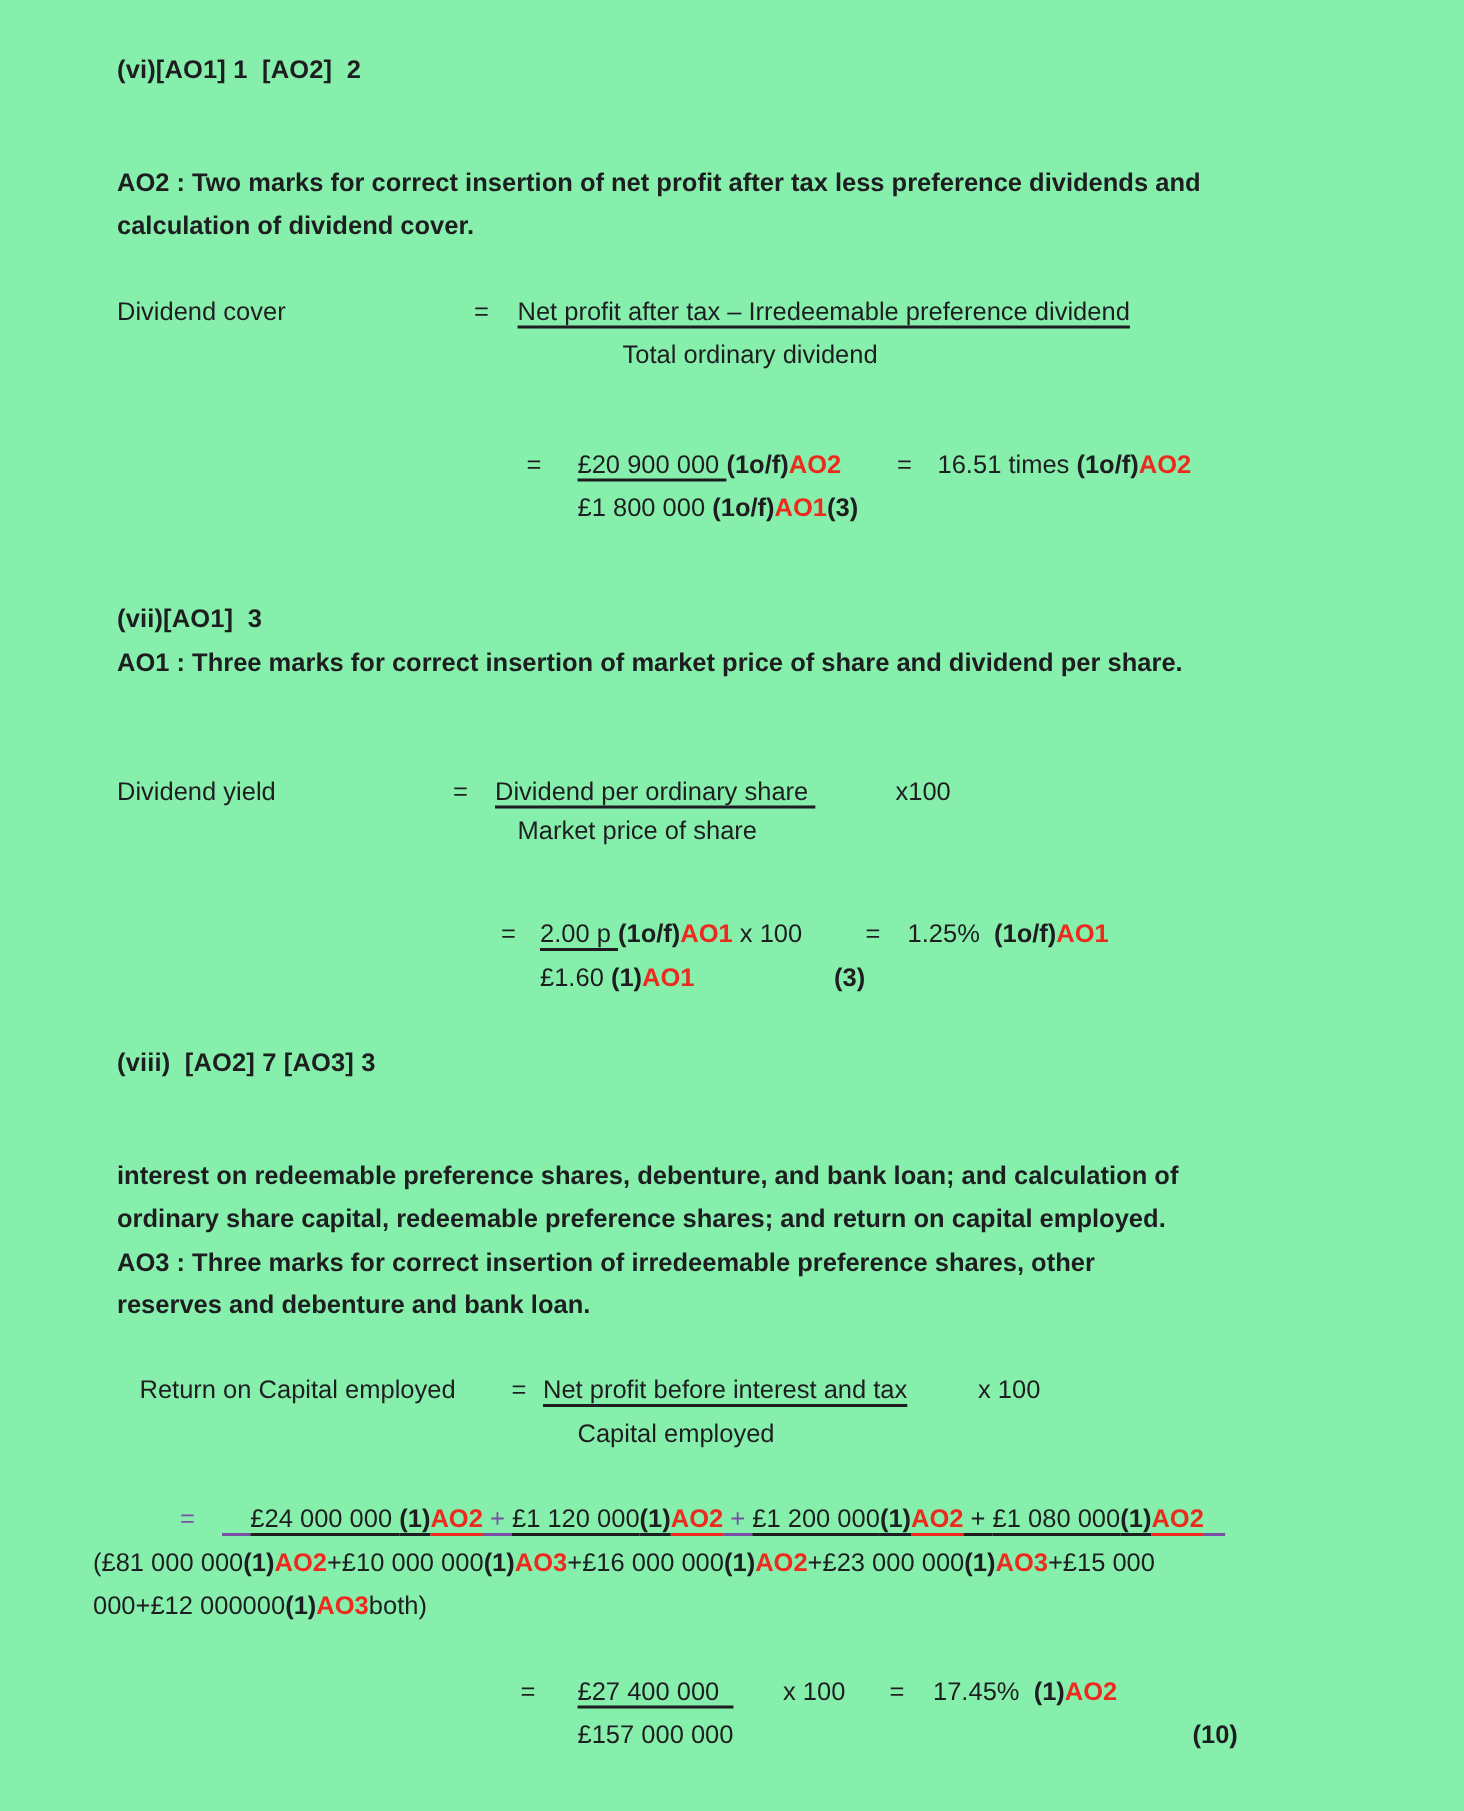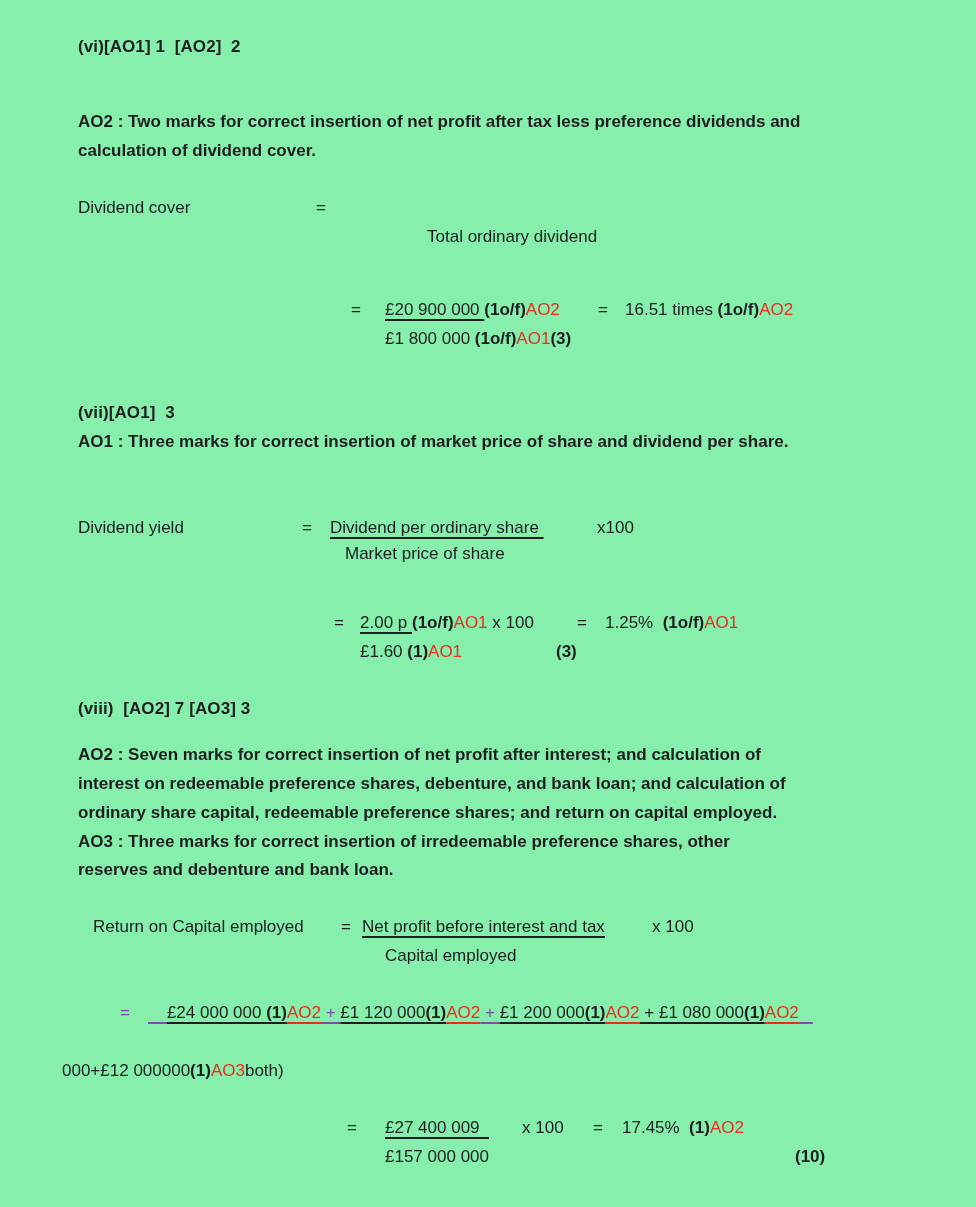--- a/index.html
+++ b/index.html
@@ -18,35 +18,36 @@
     line-height:22px;
   }
   .t span{white-space:pre;}
   .b, .t .b{font-weight:700;}
   .hd{font-weight:700;letter-spacing:0.1px;}
   .u{
     text-decoration:underline;
     text-decoration-thickness:1.5px;
     text-underline-offset:4px;
   }
-  .red{color:var(--red,#ed2a1d);}
+  .red{color:var(--red,#ed2a1d);font-weight:bold;}
   .pur{color:var(--purple,#7a4fa5);}
 </style>
 </head>
 <body>
 
 <div class="page">
 
   <div class="t hd" style="left:78px;top:36px"><span class="b">(vi)[AO1] 1  [AO2]  2</span></div>
   <div class="t" style="left:78px;top:111px"><span class="b">AO2 : Two marks for correct insertion of net profit after tax less preference dividends and</span></div>
   <div class="t" style="left:78px;top:140px"><span class="b">calculation of dividend cover.</span></div>
 
   <div class="t" style="left:78px;top:197px"><span>Dividend cover</span></div>
   <div class="t" style="left:316px;top:197px"><span>=</span></div>
-  <div class="t" style="left:427px;top:226px"><span>Total ordinary dividend</span></div>
+  <div class="t" style="left:345px;top:197px"><span class="u">Net profit after tax – Irredeemable preference dividend</span></div>
+  <div class="t" style="left:415px;top:226px"><span>Total ordinary dividend</span></div>
 
   <div class="t" style="left:351px;top:299px"><span>=</span></div>
   <div class="t" style="left:385px;top:299px"><span class="u">£20 900 000 </span><span class="b">(1o/f)</span><span class="red">AO2</span></div>
   <div class="t" style="left:598px;top:299px"><span>=</span></div>
   <div class="t" style="left:625px;top:299px"><span>16.51 times </span><span class="b">(1o/f)</span><span class="red">AO2</span></div>
   <div class="t" style="left:385px;top:328px"><span>£1 800 000 </span><span class="b">(1o/f)</span><span class="red">AO1</span><span class="b">(3)</span></div>
 
   <div class="t hd" style="left:78px;top:402px"><span class="b">(vii)[AO1]  3</span></div>
   <div class="t" style="left:78px;top:431px"><span class="b">AO1 : Three marks for correct insertion of market price of share and dividend per share.</span></div>
 
@@ -57,37 +58,37 @@
   <div class="t" style="left:345px;top:543px"><span>Market price of share</span></div>
 
   <div class="t" style="left:334px;top:612px"><span>=</span></div>
   <div class="t" style="left:360px;top:612px"><span class="u">2.00 p </span><span class="b">(1o/f)</span><span class="red">AO1</span><span> x 100</span></div>
   <div class="t" style="left:577px;top:612px"><span>=</span></div>
   <div class="t" style="left:605px;top:612px"><span>1.25%  </span><span class="b">(1o/f)</span><span class="red">AO1</span></div>
   <div class="t" style="left:360px;top:641px"><span>£1.60 </span><span class="b">(1)</span><span class="red">AO1</span></div>
   <div class="t" style="left:556px;top:641px"><span class="b">(3)</span></div>
 
   <div class="t hd" style="left:78px;top:698px"><span class="b">(viii)  [AO2] 7 [AO3] 3</span></div>
-  <div class="t" style="left:78px;top:744px"><span class="b">AO2 : Seven marks for correct insertion of net profit after interest; and calculation of</span></div>
   <div class="t" style="left:78px;top:802px"><span class="b">ordinary share capital, redeemable preference shares; and return on capital employed.</span></div>
   <div class="t" style="left:78px;top:773px"><span class="b">interest on redeemable preference shares, debenture, and bank loan; and calculation of</span></div>
   <div class="t" style="left:78px;top:831px"><span class="b">AO3 : Three marks for correct insertion of irredeemable preference shares, other</span></div>
   <div class="t" style="left:78px;top:859px"><span class="b">reserves and debenture and bank loan.</span></div>
 
   <div class="t" style="left:93px;top:916px"><span>Return on Capital employed</span></div>
   <div class="t" style="left:341px;top:916px"><span>=</span></div>
   <div class="t" style="left:362px;top:916px"><span class="u">Net profit before interest and tax</span></div>
   <div class="t" style="left:652px;top:916px"><span>x 100</span></div>
   <div class="t" style="left:385px;top:945px"><span>Capital employed</span></div>
 
   <div class="t" style="left:120px;top:1002px"><span class="pur">=</span></div>
   <div class="t" style="left:148px;top:1002px"><span class="u pur">    </span><span class="u">£24 000 000 </span><span class="u b">(1)</span><span class="u red">AO2</span><span class="u pur"> + </span><span class="u">£1 120 000</span><span class="u b">(1)</span><span class="u red">AO2</span><span class="u pur"> + </span><span class="u">£1 200 000</span><span class="u b">(1)</span><span class="u red">AO2</span><span class="u"> + </span><span class="u">£1 080 000</span><span class="u b">(1)</span><span class="u red">AO2</span><span class="u pur">   </span></div>
+  <div class="t" style="left:62px;top:1031px"><span>(£81 000 000</span><span class="b">(1)</span><span class="red">AO2</span><span>+£10 000 000</span><span class="b">(1)</span><span class="red">AO3</span><span>+£16 000 000</span><span class="b">(1)</span><span class="red">AO2</span><span>+£23 000 000</span><span class="b">(1)</span><span class="red">AO3</span><span>+£15 000</span></div>
   <div class="t" style="left:62px;top:1060px"><span>000+£12 000000</span><span class="b">(1)</span><span class="red">AO3</span><span>both)</span></div>
 
   <div class="t" style="left:347px;top:1117px"><span>=</span></div>
-  <div class="t" style="left:385px;top:1117px"><span class="u">£27 400 009  </span></div>
+  <div class="t" style="left:385px;top:1117px"><span class="u">£27 400 000  </span></div>
   <div class="t" style="left:522px;top:1117px"><span>x 100</span></div>
   <div class="t" style="left:593px;top:1117px"><span>=</span></div>
   <div class="t" style="left:622px;top:1117px"><span>17.45%  </span><span class="b">(1)</span><span class="red">AO2</span></div>
   <div class="t" style="left:385px;top:1146px"><span>£157 000 000</span></div>
   <div class="t" style="left:795px;top:1146px"><span class="b">(10)</span></div>
 
 </div>
 
 </body></html>

